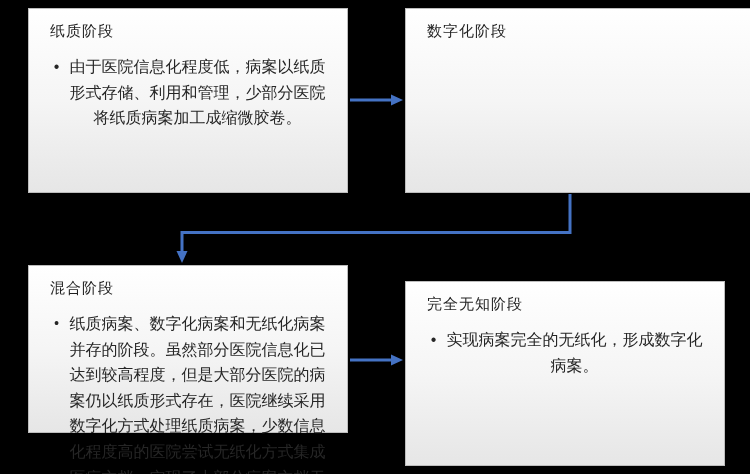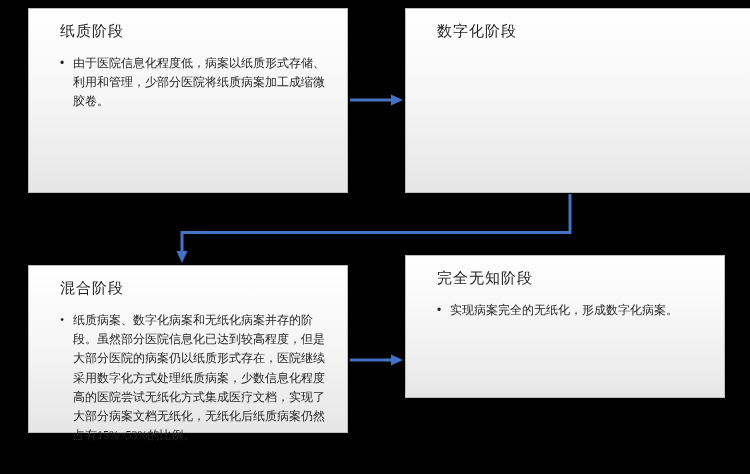--- a/index.html
+++ b/index.html
@@ -12,34 +12,35 @@
     position: relative;
     width: 750px;
     height: 474px;
     background: #000000;
     overflow: hidden;
   }
   .stage-box {
     position: absolute;
     background: linear-gradient(180deg, #ffffff 0%, #f5f5f5 50%, #e6e6e6 100%);
     border: 1px solid #bdbdbd;
-    padding: 13px 15px 12px 31px;
+    padding: 13px 15px 12px 21px;
     color: #262626;
   }
   .stage-title {
     font-size: 15px;
     color: #1f1f1f;
     margin: 0 0 13px 0;
     letter-spacing: 1px;
   }
   .bullet {
     display: flex;
-    font-size: 12px;
+    font-size: 16px;
     line-height: 1.6;
     color: #262626;
+    text-align: center;
   }
   .bullet .dot {
     flex: 0 0 13px;
     width: 13px;
   }
   .bullet .dot::before { content: "•"; }
   .bullet .bullet-text { flex: 1; }
   svg.connectors {
     position: absolute;
     left: 0;
@@ -79,21 +80,21 @@
   </div>
 
   <div class="stage-box" style="left:28px; top:265px; width:320px; height:168px;font-family:Liberation Serif, serif;">
     <div class="stage-title">混合阶段</div>
     <div class="bullet">
       <span class="dot"></span>
       <span class="bullet-text">纸质病案、数字化病案和无纸化病案并存的阶段。虽然部分医院信息化已达到较高程度，但是大部分医院的病案仍以纸质形式存在，医院继续采用数字化方式处理纸质病案，少数信息化程度高的医院尝试无纸化方式集成医疗文档，实现了大部分病案文档无纸化，无纸化后纸质病案仍然占有15%~53%的比例。</span>
     </div>
   </div>
 
-  <div class="stage-box" style="left:405px; top:255px; width:320px; height:143px;">
+  <div class="stage-box" style="left:405px; top:281px; width:320px; height:185px;">
     <div class="stage-title">完全无知阶段</div>
     <div class="bullet">
       <span class="dot"></span>
       <span class="bullet-text">实现病案完全的无纸化，形成数字化病案。</span>
     </div>
   </div>
 
 </div>
 
 </body></html>

